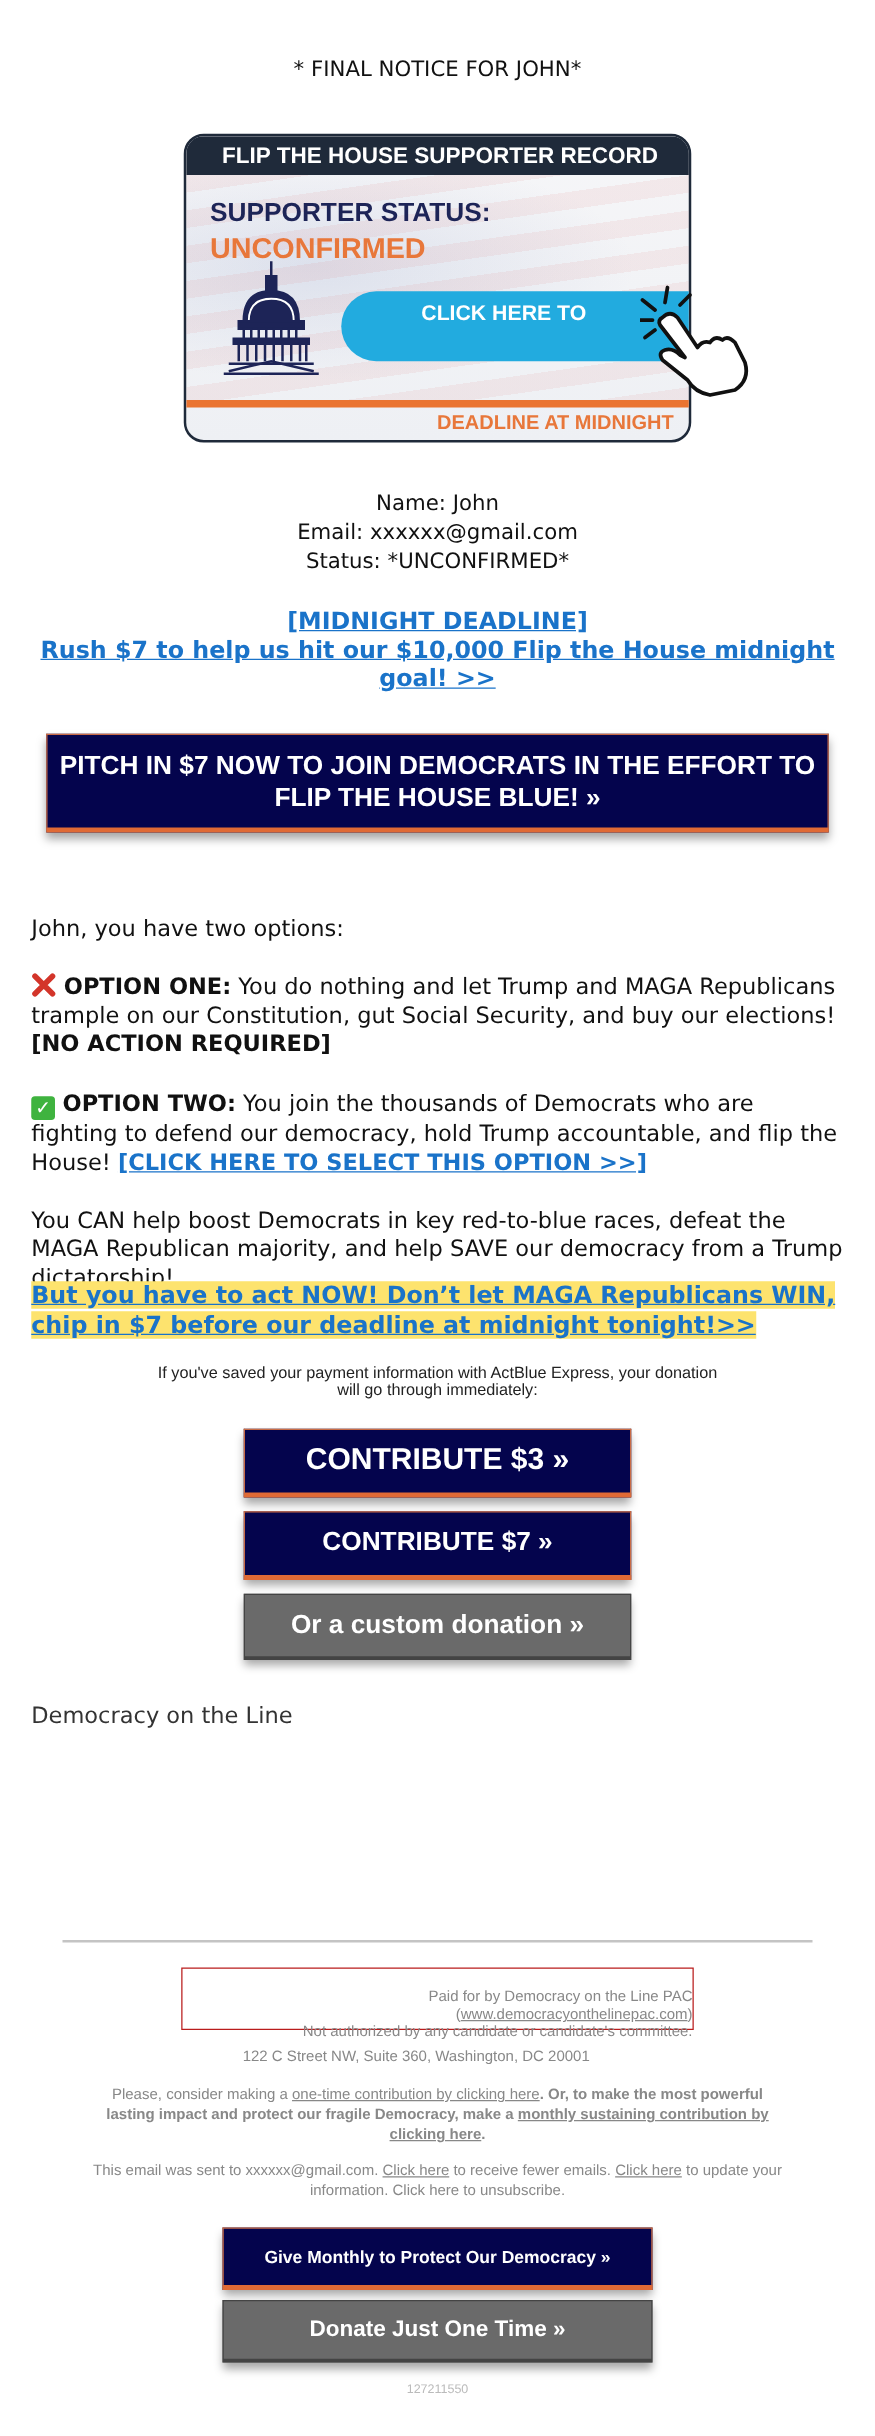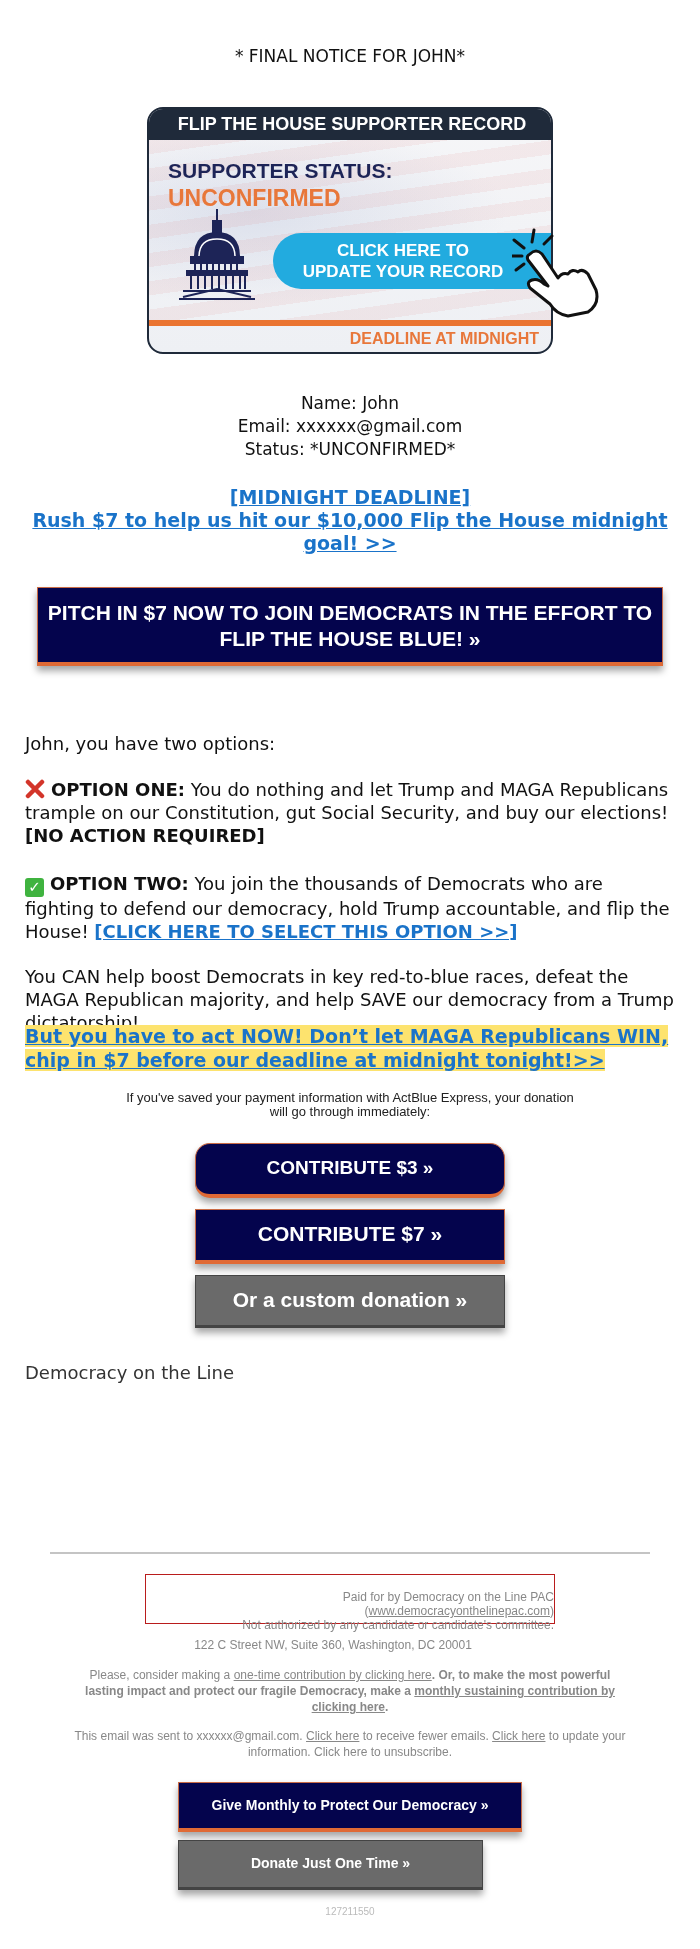--- a/index.html
+++ b/index.html
@@ -46,39 +46,39 @@
     #option-two { top: 837px; }
     #boost { top: 930px; }
     .opt-icon-x { display: inline-block; width: 20px; height: 20px; vertical-align: -3px; margin-right: 6px; }
     .opt-icon-check { display: inline-block; width: 19px; height: 19px; background: #3fb33f; border-radius: 3px; color: #fff; font-size: 15px; line-height: 19px; text-align: center; vertical-align: -2px; margin-right: 6px; font-weight: bold; }
 
     #act-now { top: 1024px; left: 25px; width: 650px; font-size: 19px; line-height: 24px; }
     #act-now span { background: #fde36e; }
 
     #actblue-note { top: 1091px; font-family: "Liberation Sans", sans-serif; font-size: 13px; line-height: 14px; color: #222; }
 
-    #contribute-3 { left: 195px; top: 1143px; width: 310px; height: 55px; font-size: 19px; line-height: 48px; border-radius: 15px; }
+    #contribute-3 { left: 195px; top: 1143px; width: 310px; height: 55px; font-size: 24px; line-height: 48px; }
     #contribute-7 { left: 195px; top: 1209px; width: 310px; height: 55px; font-size: 21px; line-height: 48px; }
     #custom-donation { left: 195px; top: 1275px; width: 310px; height: 53px; font-size: 21px; line-height: 48px; }
 
     #org-sig { top: 1362px; left: 25px; font-size: 18px; color: #333; }
 
     #divider { left: 50px; top: 1552px; width: 600px; height: 2px; background: #c4c4c4; }
 
     #paid-box { left: 145px; top: 1574px; width: 410px; height: 50px; border: 1px solid #b91c1c; font-family: "Liberation Sans", sans-serif; font-size: 12px; line-height: 14px; color: #888; text-align: right; padding-top: 15px; }
     #paid-box a { color: #888; text-decoration: underline; cursor: pointer; }
 
     .footer { font-family: "Liberation Sans", sans-serif; font-size: 12px; line-height: 16px; color: #888; padding: 0 70px; }
     .footer a { color: #888; text-decoration: underline; cursor: pointer; }
     #address { top: 1637px; padding-left: 36px; }
     #consider { top: 1667px; }
     #email-note { top: 1728px; }
 
     #monthly-btn { left: 178px; top: 1782px; width: 344px; height: 50px; font-size: 14px; line-height: 44px; }
-    #onetime-btn { left: 178px; top: 1840px; width: 305px; height: 50px; font-size: 14px; line-height: 44px; }
+    #onetime-btn { left: 178px; top: 1840px; width: 344px; height: 50px; font-size: 18px; line-height: 44px; }
 
     #footer-id { top: 1906px; font-family: "Liberation Sans", sans-serif; font-size: 10px; color: #bbb; }
   </style>
 </head>
 <body>
 
 <div class="abs center" id="final-notice">* FINAL NOTICE FOR JOHN*</div>
 
 <div class="abs" id="card">
   <div class="flag"></div>
@@ -110,21 +110,20 @@
         <line x1="56" y1="68" x2="56" y2="82"></line>
         <line x1="63" y1="68" x2="63" y2="82"></line>
         <line x1="68" y1="68" x2="68" y2="82"></line>
       <line x1="6" y1="84" x2="74" y2="84"></line>
       <path d="M6 90 L40 82 L74 90"></path>
       <line x1="2" y1="92" x2="78" y2="92"></line>
     </g>
   </svg>
   <div id="card-cta">
     <div>CLICK HERE TO</div>
-    <div>UPDATE YOUR RECORD</div>
   </div>
   <div id="card-orange-bar"></div>
   <div id="card-deadline">DEADLINE AT MIDNIGHT</div>
 </div>
 <svg class="abs" id="hand" viewBox="0 0 92 90">
   <g stroke="#111" stroke-width="3" fill="none" stroke-linecap="round">
     <line x1="2" y1="12" x2="12" y2="20"></line>
     <line x1="22" y1="2" x2="20" y2="14"></line>
     <line x1="40" y1="8" x2="32" y2="16"></line>
     <line x1="0" y1="28" x2="10" y2="28"></line>

